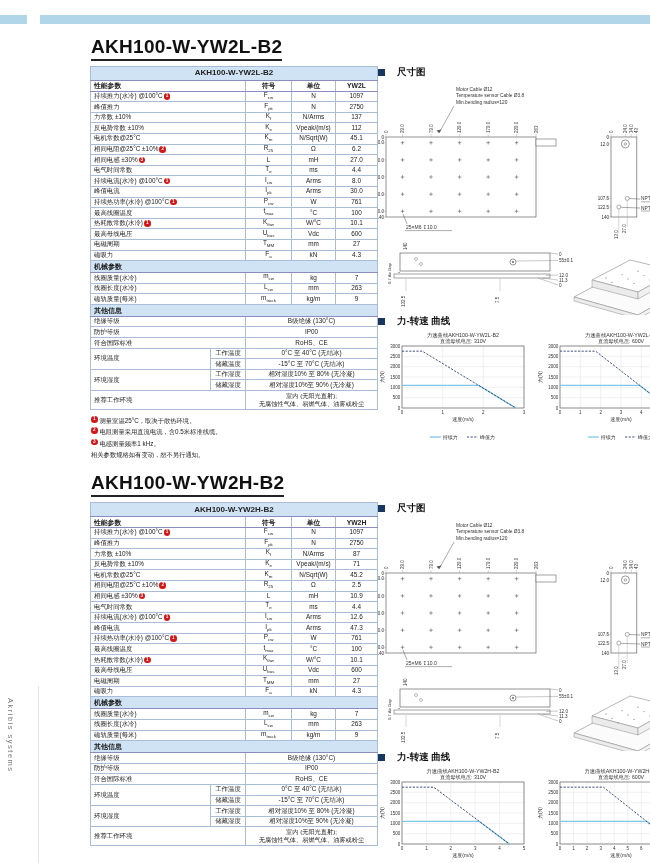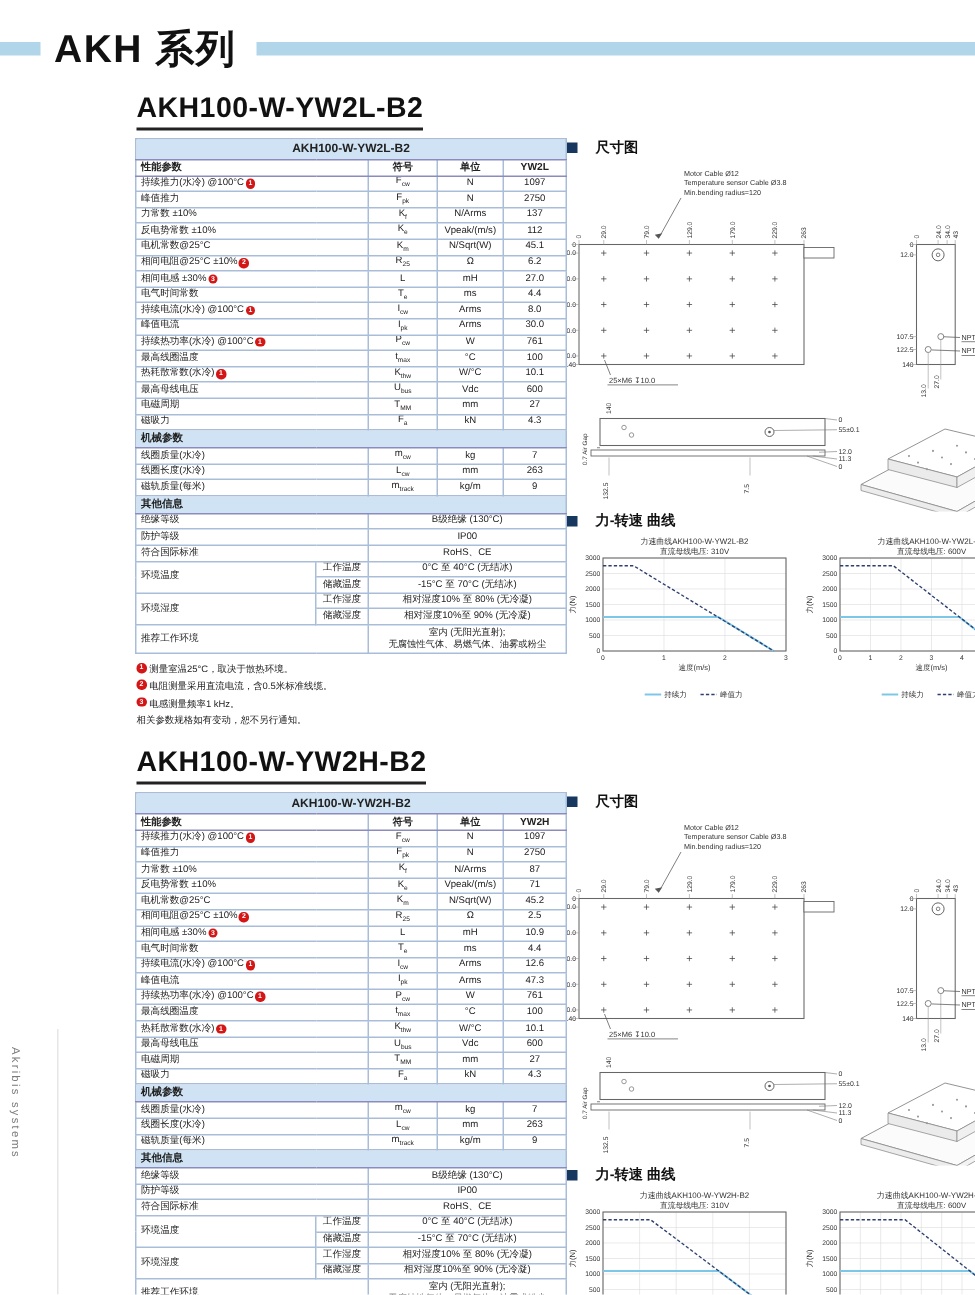--- a/index.html
+++ b/index.html
@@ -43,21 +43,20 @@
   .edge-line{position:absolute;left:38px;top:686px;width:1px;height:177px;background:#e6e6e6;}
 </style>
 </head>
 <body>
 
 <div class="page">
   <div class="brand-vertical">Akribis systems</div>
   <div class="edge-line"></div>
   <header>
     <span class="hbar left"></span>
-    <h1>AKH 系列</h1>
     <span class="hbar right"></span>
   </header>
   <div id="sections">
       <section class="product-section">
     <h2 class="model-heading">AKH100-W-YW2L-B2</h2>
     <div class="cols">
       <div class="left-col">
         <table class="spec-table">
           <colgroup>
                 <col style="width:120px">

